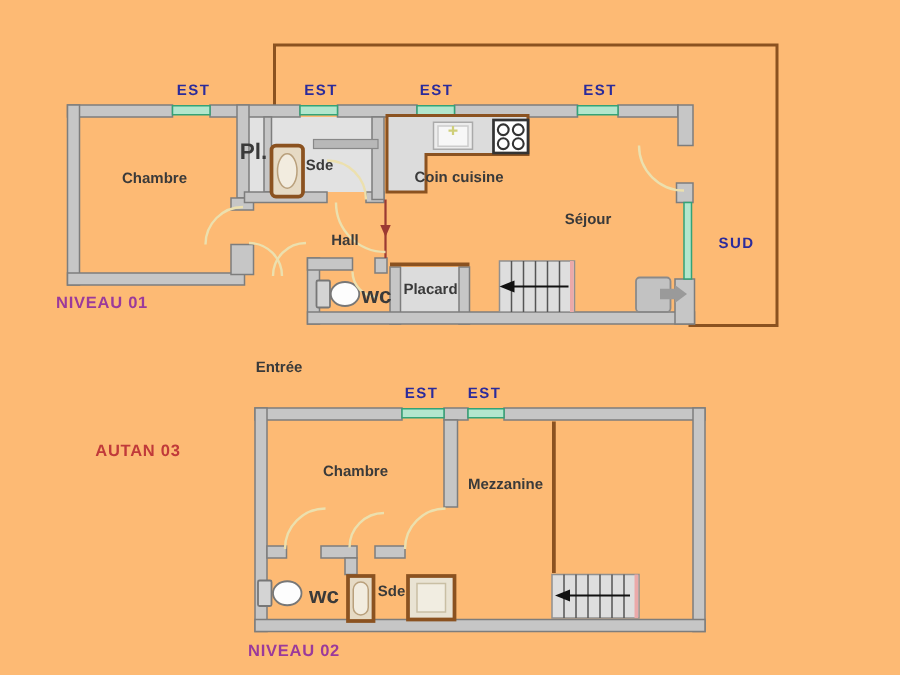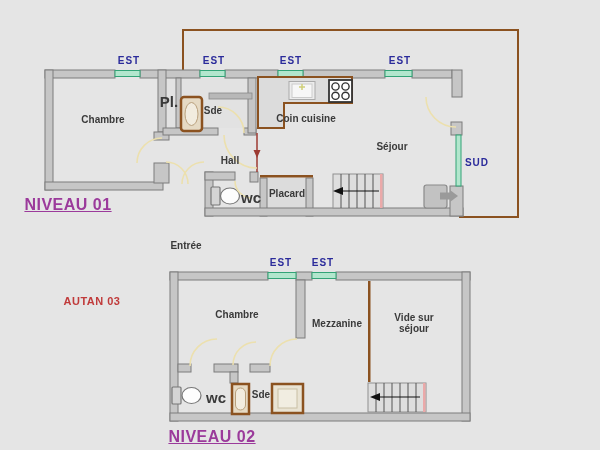--- a/index.html
+++ b/index.html
@@ -1,27 +1,27 @@
 <!DOCTYPE html>
 <html><head>
 <meta charset="utf-8">
 <style>
   html,body{margin:0;padding:0;background:#ffffff;}
   .canvas{
-    position:relative;width:600px;height:450px;background:#e5e5e5;overflow:hidden;
+    position:relative;width:600px;height:450px;background:#fdba74;overflow:hidden;
     font-family:"Liberation Sans",sans-serif;
   }
   .canvas svg{position:absolute;left:0;top:0;}
   .lbl{
     position:absolute;transform:translateX(-50%);white-space:nowrap;
     font-weight:bold;font-size:10px;color:#3a3a3a;line-height:1.05;
   }
   .lbl.small{font-size:15px;}
   .dir{color:#2b2b9b;font-size:10px;letter-spacing:1px;}
-  .level{color:#9b3a9b;font-size:16px;letter-spacing:0.5px;text-decoration:underline;}
+  .level{color:#9b3a9b;font-size:11px;letter-spacing:0.5px;}
   .planref{color:#c03a3a;font-size:11px;letter-spacing:0.5px;}
   .wrap{white-space:normal;text-align:center;width:64px;}
 </style>
 </head>
 <body>
 
 <div class="canvas">
 
   <svg width="600" height="450" viewBox="0 0 600 450">
 
@@ -178,37 +178,36 @@
         <path d="M233,365 A23,23 0 0 1 256,342"></path>
         <path d="M270,366 A27,27 0 0 1 297,339"></path>
       </g>
     </g>
   </svg>
 
   <span class="lbl dir" style="left:129px;top:56px;">EST</span>
   <span class="lbl dir" style="left:214px;top:56px;">EST</span>
   <span class="lbl dir" style="left:291px;top:56px;">EST</span>
   <span class="lbl dir" style="left:400px;top:56px;">EST</span>
-  <span class="lbl dir" style="left:477px;top:158px;">SUD</span>
+  <span class="lbl dir" style="left:491px;top:158px;">SUD</span>
 
   <span class="lbl" style="left:103px;top:115px;">Chambre</span>
   <span class="lbl small" style="left:169px;top:94px;">Pl.</span>
   <span class="lbl" style="left:213px;top:106px;">Sde</span>
   <span class="lbl" style="left:306px;top:114px;">Coin cuisine</span>
   <span class="lbl" style="left:230px;top:156px;">Hall</span>
   <span class="lbl" style="left:392px;top:142px;">Séjour</span>
   <span class="lbl" style="left:186px;top:193px;margin-top:48px;">Entrée</span>
   <span class="lbl small" style="left:251px;top:190px;">wc</span>
   <span class="lbl" style="left:287px;top:189px;">Placard</span>
   <span class="lbl level" style="left:68px;top:197px;">NIVEAU 01</span>
 
   <span class="lbl planref" style="left:92px;top:296px;">AUTAN 03</span>
   <span class="lbl dir" style="left:281px;top:258px;">EST</span>
   <span class="lbl dir" style="left:323px;top:258px;">EST</span>
 
   <span class="lbl" style="left:237px;top:310px;">Chambre</span>
   <span class="lbl" style="left:337px;top:319px;">Mezzanine</span>
-  <span class="lbl wrap" style="left:414px;top:313px;">Vide sur séjour</span>
   <span class="lbl small" style="left:216px;top:390px;">wc</span>
   <span class="lbl" style="left:261px;top:390px;">Sde</span>
-  <span class="lbl level" style="left:212px;top:429px;">NIVEAU 02</span>
+  <span class="lbl level" style="left:196px;top:429px;">NIVEAU 02</span>
 
 </div>
 
 </body></html>

